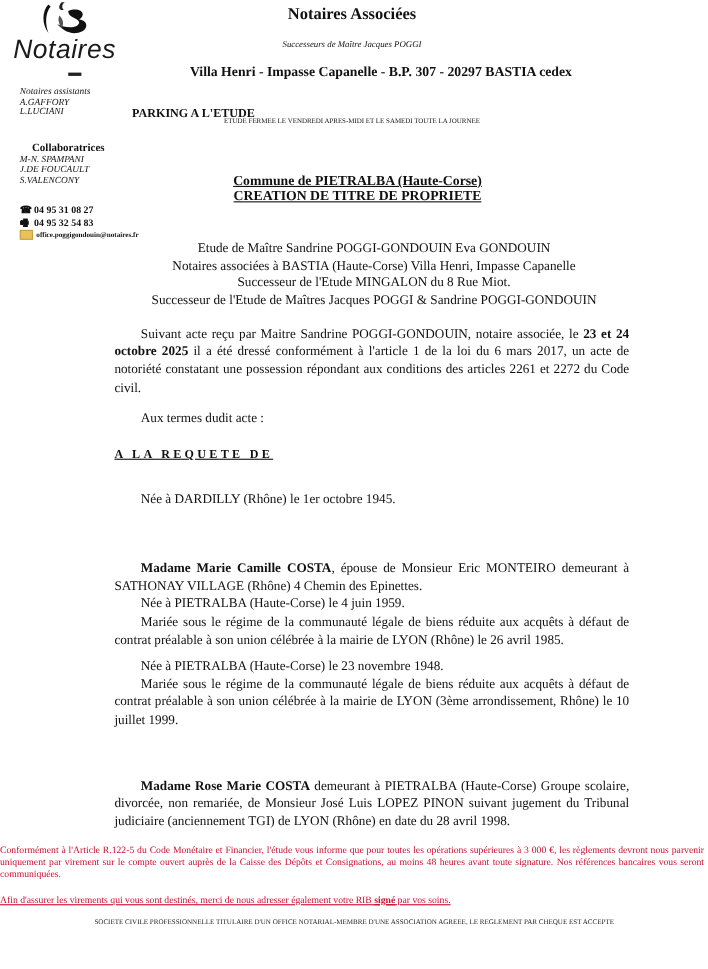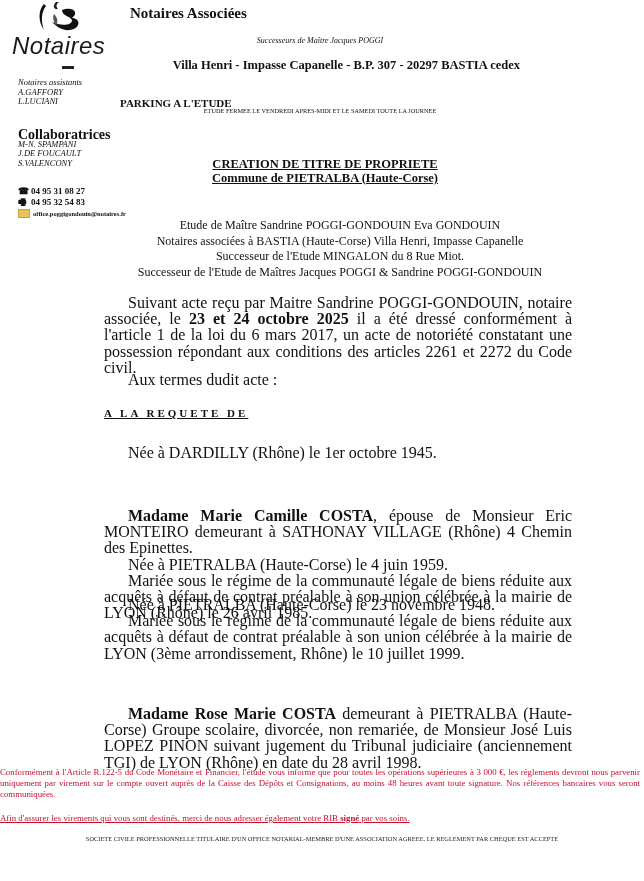--- a/index.html
+++ b/index.html
@@ -3,42 +3,42 @@
 <meta charset="utf-8">
 <style>
   html, body { margin: 0; padding: 0; background: #ffffff; }
   body { width: 644px; height: 881px; position: relative; overflow: hidden; font-family: "Liberation Serif", serif; color: #111; }
   .abs { position: absolute; }
   .logo { left: 10px; top: 0; width: 110px; height: 72px; }
   .logo svg { position: absolute; left: 22px; top: 0; }
   .logo-text { position: absolute; left: 2px; top: 32px; font-family: "Liberation Sans", sans-serif; font-style: italic; font-size: 24px; letter-spacing: 0.5px; color: #1a1a1a; }
   .logo-dash { position: absolute; left: 52px; top: 66px; width: 12px; height: 3px; background: #222; }
 
-  .hdr-title { left: 130px; width: 380px; top: 5px; font-weight: bold; font-size: 15px; }
+  .hdr-title { left: 130px; width: 380px; top: 5px; text-align: center; font-weight: bold; font-size: 15px; }
   .hdr-sub { left: 130px; width: 380px; top: 36px; text-align: center; font-style: italic; font-size: 8px; line-height: 10px; }
   .hdr-addr { left: 120px; width: 400px; top: 58px; text-align: right; font-weight: bold; font-size: 12.5px; }
   .hdr-parking { left: 120px; width: 400px; top: 97px; text-align: left; font-weight: bold; font-size: 11px; }
   .hdr-ferme { left: 120px; width: 400px; top: 107px; text-align: center; font-size: 6.3px; }
 
   .side { left: 18px; font-size: 8.5px; line-height: 9.5px; }
   .side .it { font-style: italic; }
-  .side .b { font-weight: bold; font-size: 14px; }
+  .side .b { font-weight: bold; font-size: 10px; margin-left: 11px; }
   .side-assist { top: 78px; }
   .side-collab { top: 130px; }
   .side-contact { top: 186px; }
   .contact-row { display: flex; align-items: center; font-weight: bold; font-size: 9px; height: 11px; }
   .contact-row .ic { width: 11px; display: inline-block; font-size: 9px; margin-right: 2px; }
   .mail-ic { display: inline-block; width: 10px; height: 7px; background: #e8c25a; border: 1px solid #c9a040; margin-right: 3px; }
   .contact-row.email { font-size: 6.5px; }
 
   .title-block { left: 190px; width: 270px; top: 157px; text-align: center; font-weight: bold; font-size: 12.5px; line-height: 14px; text-decoration: underline; }
 
   .etude { left: 80px; width: 520px; top: 218px; text-align: center; font-size: 12px; line-height: 15.5px; }
 
-  .body { left: 104px; width: 468px; font-size: 16px; line-height: 16.2px; text-align: justify; }
+  .body { left: 104px; width: 468px; font-size: 12px; line-height: 16.2px; text-align: justify; }
   .body p { margin: 0; text-indent: 24px; }
   .p1 { top: 295px; }
   .p2 { top: 372px; }
   .requete { top: 405px; font-weight: bold; letter-spacing: 3px; text-decoration: underline; font-size: 11px; }
   .party1 { top: 445px; }
   .party2 { top: 508px; }
   .party3 { top: 597px; }
   .party4 { top: 706px; }
   .body b { font-weight: bold; }
 
@@ -89,22 +89,22 @@
     <span class="ic">🖷</span>
     <span>04 95 32 54 83</span>
   </div>
   <div class="contact-row email">
     <span class="mail-ic"></span>
     <span>office.poggigondouin@notaires.fr</span>
   </div>
 </div>
 
 <div class="abs title-block">
+  <div>Commune de PIETRALBA (Haute-Corse)</div>
   <div>CREATION DE TITRE DE PROPRIETE</div>
-  <div>Commune de PIETRALBA (Haute-Corse)</div>
 </div>
 
 <div class="abs etude">
   <div>Etude de Maître Sandrine POGGI-GONDOUIN Eva GONDOUIN</div>
   <div>Notaires associées à BASTIA (Haute-Corse) Villa Henri, Impasse Capanelle</div>
   <div>Successeur de l'Etude MINGALON du 8 Rue Miot.</div>
   <div>Successeur de l'Etude de Maîtres Jacques POGGI &amp; Sandrine POGGI-GONDOUIN</div>
 </div>
 
 <div class="abs body p1">

